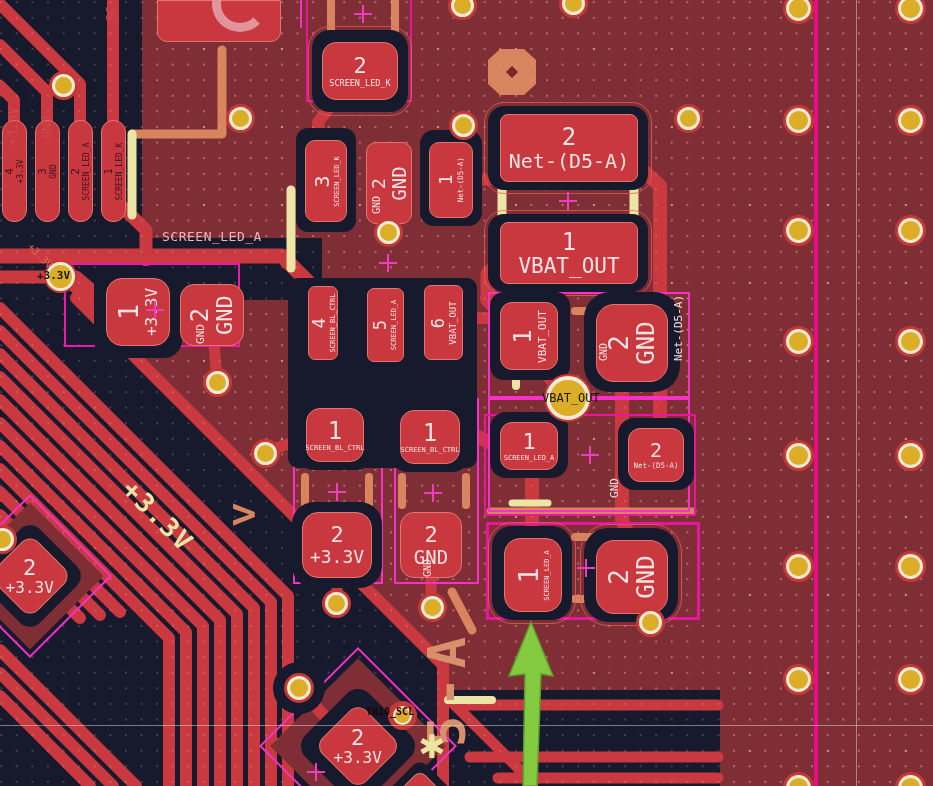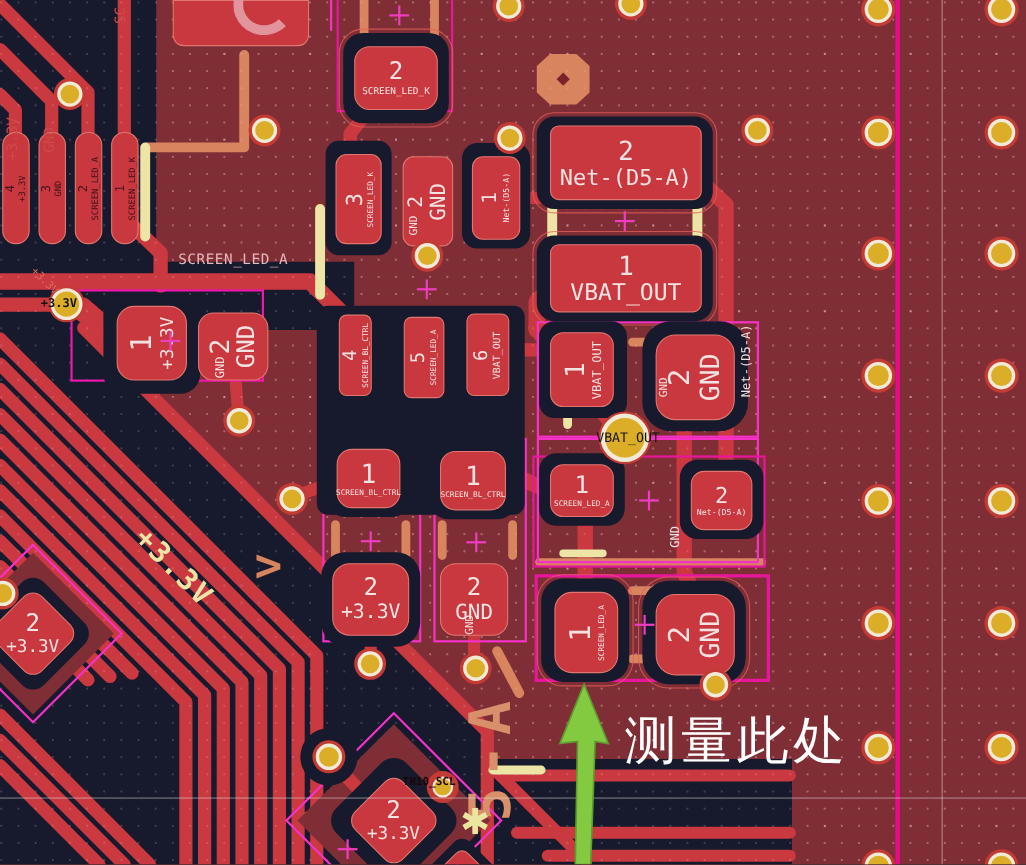--- a/index.html
+++ b/index.html
@@ -399,21 +399,20 @@
   <span class="lbl" style="left:542px;top:392px;font-size:12px;color:#141414;z-index:30;">VBAT_OUT</span>
   <span class="lbl" style="left:366px;top:707px;font-size:10px;font-weight:bold;color:#1d0505;z-index:30;">TH10_SCL</span>
 
   <div class="abs" style="left:814px;top:0;width:4px;height:786px;background:#e80b8c;"></div>
   <div class="abs" style="left:856px;top:0;width:1px;height:786px;background:rgba(225,220,220,.5);"></div>
   <div class="abs" style="left:0;top:725px;width:933px;height:1px;background:rgba(225,220,220,.5);"></div>
 
   <svg class="layer" width="933" height="786" style="z-index:40;">
     <polygon points="531,622 553,676 541,674 537,786 523,786 525,674 509,676" fill="#84ca41" stroke="#5d9c2e" stroke-width="1.5"></polygon>
   </svg>
-  <div class="lbl" style="left:568px;top:650px;font-size:47px;letter-spacing:4px;color:#ffffff;z-index:41;font-family:'DejaVu Sans','Liberation Sans',sans-serif;">测量此处</div>
 
 <div class="cross" style="left: 146px; top: 301px;"></div>
     <div class="cross" style="left: 354px; top: 5px;"></div>
     <div class="cross" style="left: 559px; top: 192px;"></div>
     <div class="cross" style="left: 379px; top: 254px;"></div>
     <div class="cross" style="left: 328px; top: 483px;"></div>
     <div class="cross" style="left: 424px; top: 484px;"></div>
     <div class="cross" style="left: 581px; top: 446px;"></div>
     <div class="cross" style="left: 577px; top: 559px;"></div>
     <div class="cross" style="left: 307px; top: 763px;"></div>

